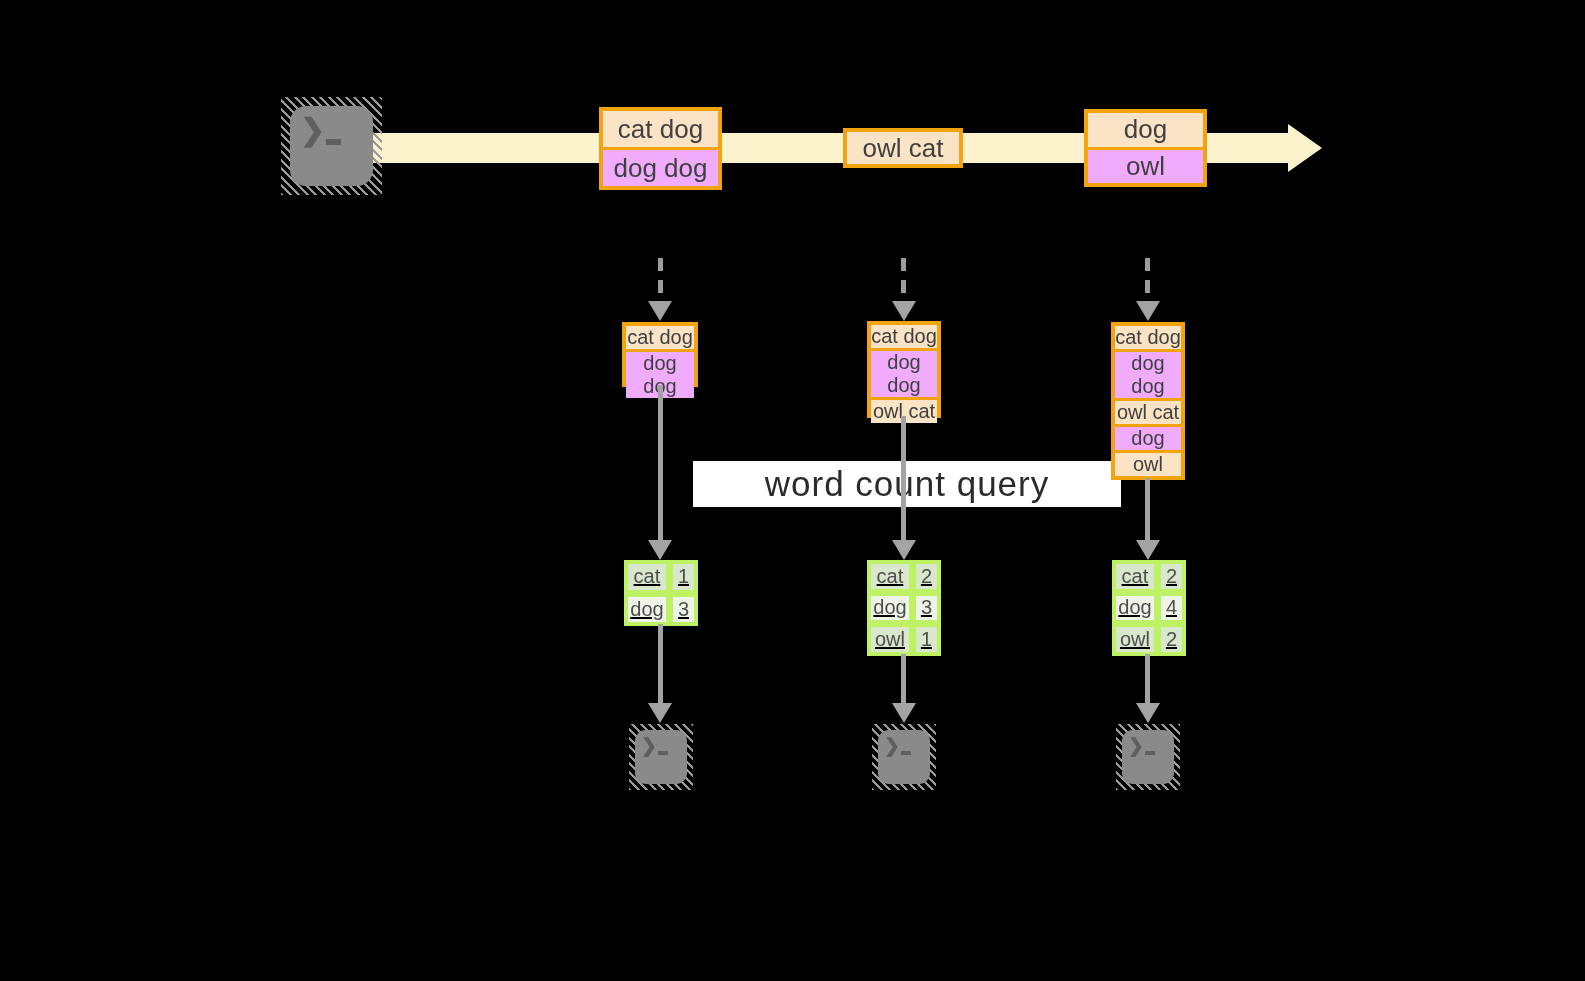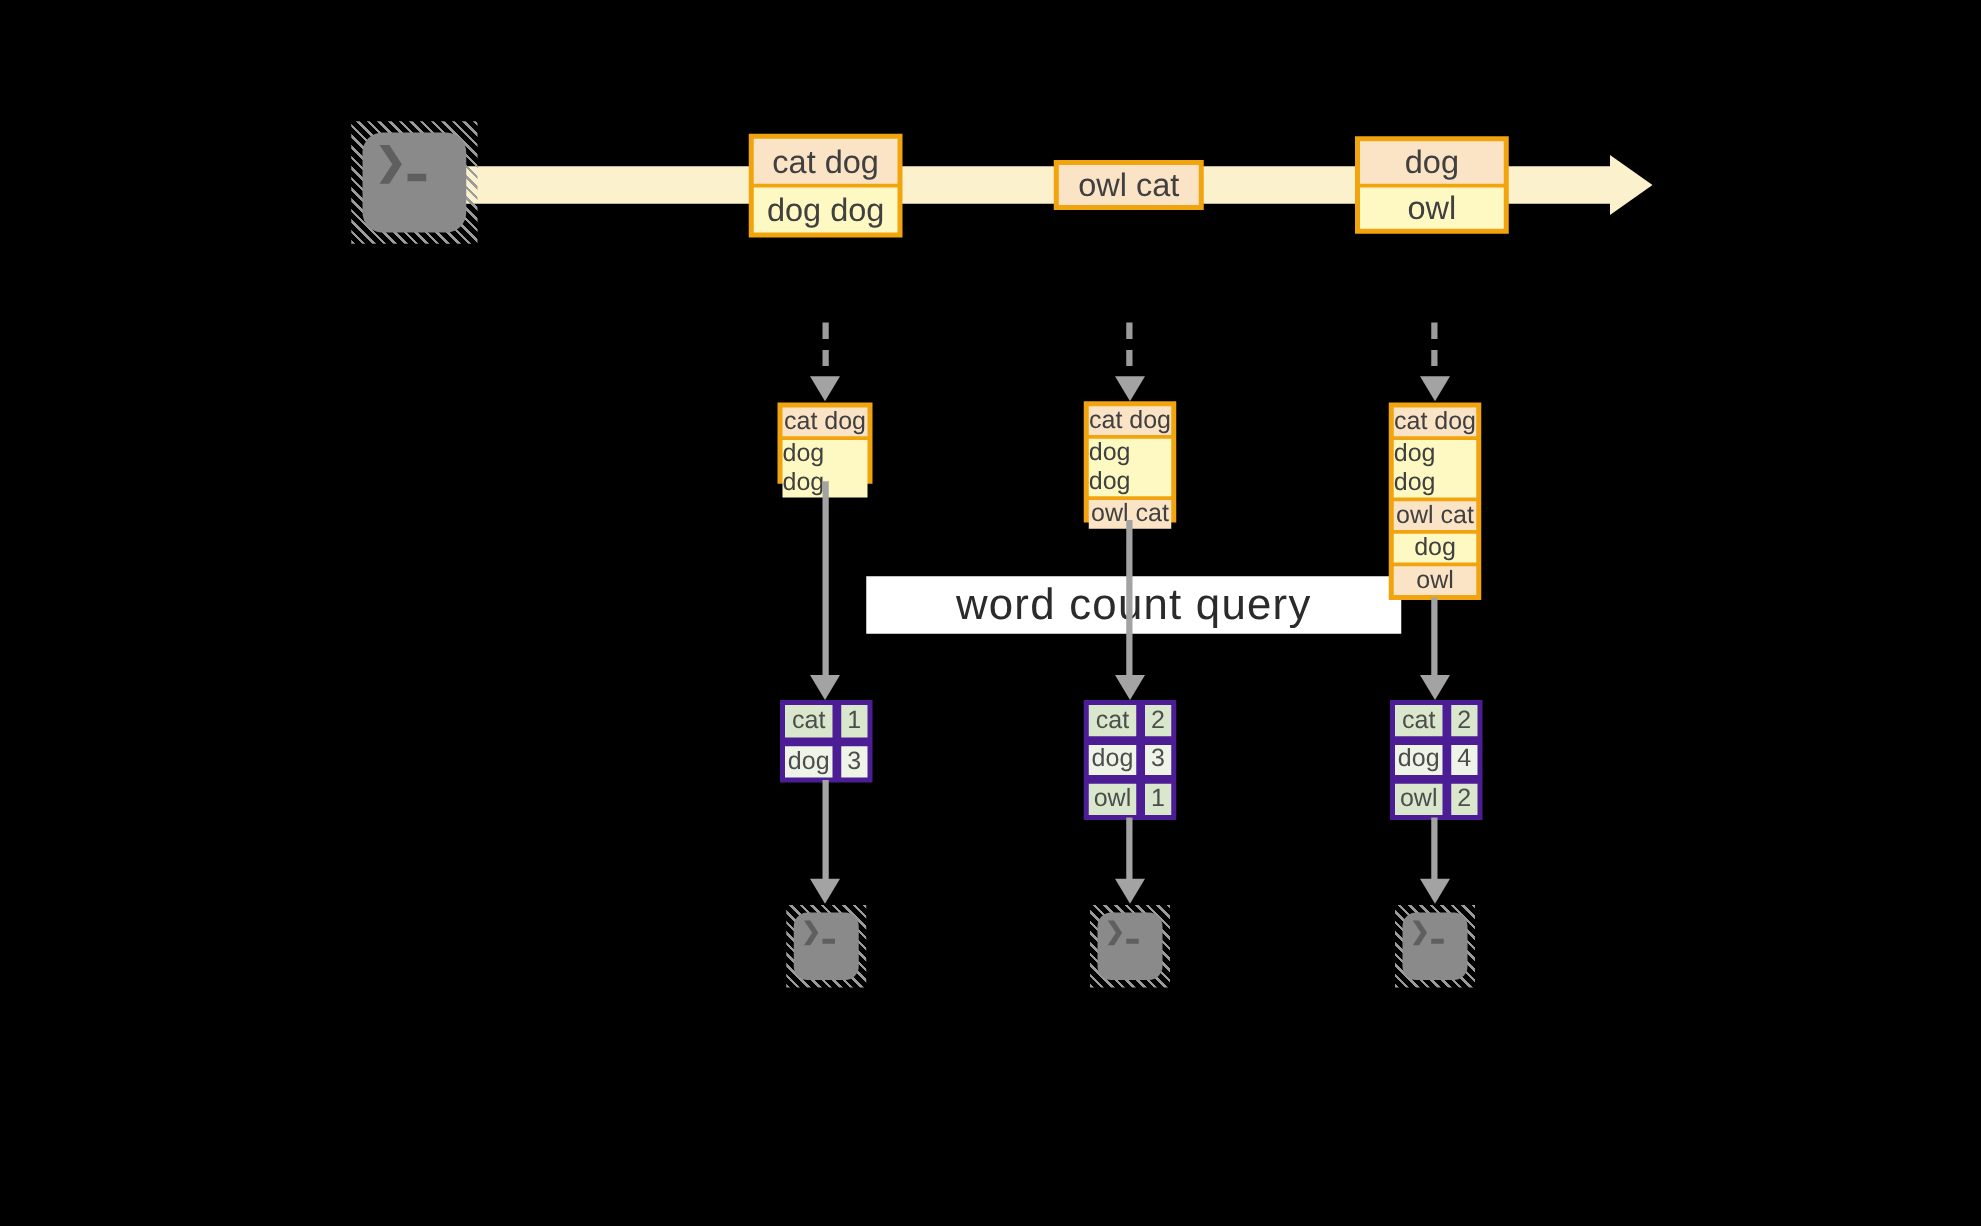--- a/index.html
+++ b/index.html
@@ -25,38 +25,38 @@
     border-top:24px solid transparent;border-bottom:24px solid transparent;
     border-left:34px solid #fcf1cd;}
 
   
   .obox{position:absolute;z-index:3;background:#f1a40e;padding:4px;box-sizing:border-box;
         display:flex;flex-direction:column;gap:3px;}
   .ocell{flex:1;display:flex;align-items:center;justify-content:center;color:#404040;}
   .batch .ocell{font-size:26px;}
   .stack .ocell{font-size:20px;}
   .dark{background:#fbe3c5;}
-  .light{background:#fef9c3;}
+  .light{background:#f0abfc;text-align:center;}
 
   
   .dashline{position:absolute;width:5px;z-index:4;
     background:repeating-linear-gradient(180deg,#9c9c9c 0 13px,transparent 13px 22px);}
   .aline{position:absolute;width:5px;background:#a3a3a3;z-index:4;}
   .ahead{position:absolute;width:0;height:0;z-index:4;
     border-left:12px solid transparent;border-right:12px solid transparent;
     border-top:20px solid #a3a3a3;}
 
   
   .query{position:absolute;left:693px;top:461px;width:428px;height:46px;background:#ffffff;
          z-index:2;display:flex;align-items:center;justify-content:center;}
   .query span{font-size:35px;color:#2b2b2b;letter-spacing:1px;}
 
   
-  .gtable{position:absolute;z-index:3;background:#4c1d95;padding:4px;box-sizing:border-box;
-          display:grid;grid-template-columns:1.8fr 1fr;gap:7px;}
+  .gtable{position:absolute;z-index:3;background:#bef264;padding:4px;box-sizing:border-box;
+          display:grid;grid-template-columns:1.8fr 1fr;gap:7px;text-decoration:underline;}
   .gcell{display:flex;align-items:center;justify-content:center;font-size:20px;color:#4d4d4d;}
   .gdark{background:#d9e7cc;}
   .glight{background:#eef4e7;}
 </style>
 </head>
 <body>
 
 <div class="canvas">
 
   <div class="terminal src" style="left:281px;top:97px;width:101px;height:98px;">

